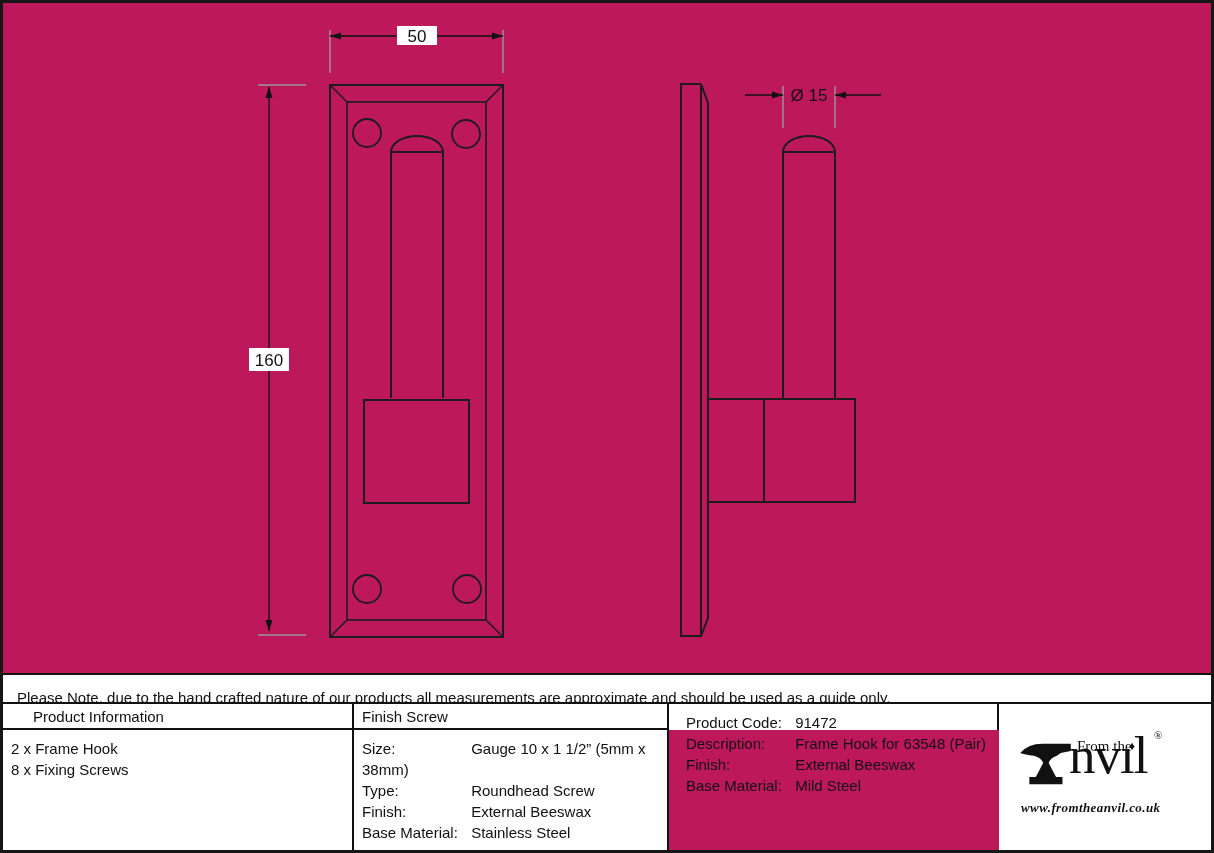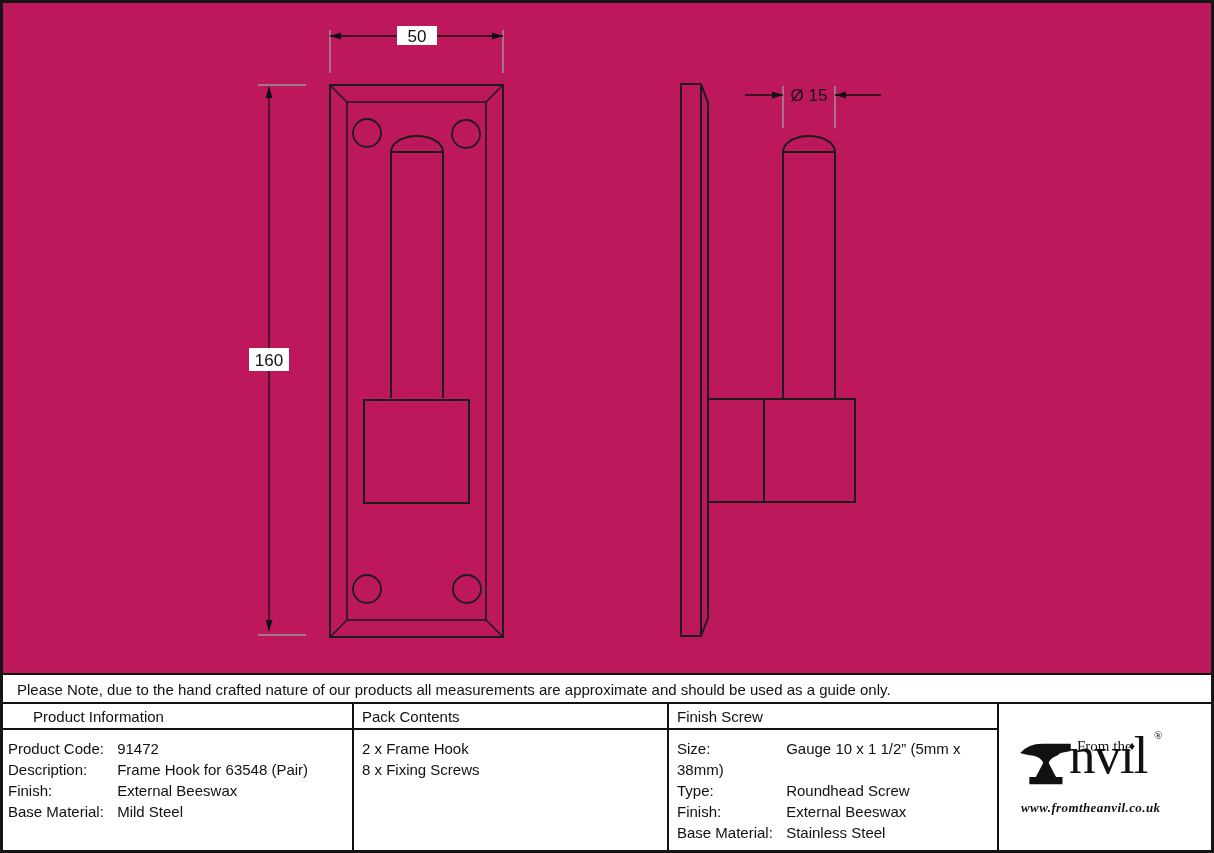--- a/index.html
+++ b/index.html
@@ -3,31 +3,31 @@
 <meta charset="utf-8">
 <style>
   html,body{margin:0;padding:0;background:#fff;}
   body{width:1214px;height:853px;position:relative;font-family:"Liberation Sans",sans-serif;color:#111;}
   .sheet{position:absolute;inset:0;border:3px solid #161616;box-sizing:border-box;background:#be185d;}
   .drawing-svg{position:absolute;top:0;left:0;}
 
   
   .bottom-block{position:absolute;left:0;right:0;bottom:0;height:177px;}
   .note-row{box-sizing:border-box;height:31px;border-top:2px solid #111;border-bottom:2px solid #111;
-            font-size:15px;padding:6px 0 0 14px;background:#fff;}
+            font-size:15px;padding:14px 0 0 14px;background:#fff;}
   .info-grid{display:grid;grid-template-columns:351px 315px 330px 1fr;grid-template-rows:26px 1fr;height:146px;}
   .cell{box-sizing:border-box;background:#fff;}
   .hcell{border-bottom:2px solid #111;font-size:15px;padding:4px 0 0 0;}
   .vline{border-right:2px solid #111;}
   .hcell.c1,.bcell.c1{padding-left:30px;}
   .hcell.c2,.bcell.c2,.hcell.c3,.bcell.c3{padding-left:8px;}
   .bcell{font-size:15px;line-height:21px;padding-top:8px;}
   .kv .k{display:inline-block;width:105px;}
   .kv.pi .k{margin-left:0;}
-  .bcell.c1{padding-left:5px;}
+  .bcell.c1{padding-left:17px;}
   .logo-cell{grid-column:4;grid-row:1 / span 2;display:flex;align-items:center;justify-content:center;}
 
   
   .logo-box{position:relative;width:176px;height:102px;}
   .logo-tagline{position:absolute;left:60px;top:12px;font-family:"Liberation Serif",serif;font-size:15px;}
   .logo-brand{position:absolute;left:52px;top:2px;font-family:"Liberation Serif","DejaVu Serif",serif;
               font-size:53px;line-height:1.05;letter-spacing:-1px;}
   .logo-tittle{position:absolute;left:112px;top:13px;font-size:12px;}
   .logo-reg{position:absolute;left:137px;top:3px;font-size:11px;font-family:"Liberation Serif",serif;}
   .logo-site{position:absolute;left:4px;top:74px;font-family:"Liberation Serif",serif;font-style:italic;
@@ -93,21 +93,20 @@
       <text x="806" y="98" text-anchor="middle" font-size="17" fill="#111" font-family="Liberation Sans, sans-serif">Ø 15</text>
     </g>
   </svg>
 
   <div class="bottom-block">
     <div class="note-row">Please Note, due to the hand crafted nature of our products all measurements are approximate and should be used as a guide only.</div>
 
     <div class="info-grid">
 
       <div class="cell hcell vline c1">Product Information</div>
-      <div class="cell hcell vline c2">Pack Contents</div>
       <div class="cell hcell vline c3">Finish Screw</div>
 
       <div class="cell logo-cell">
         <div class="logo-box">
           <svg class="anvil" width="56" height="46" viewBox="0 0 60 50">
             <path fill="#111" d="M3,13 Q12,3 27,3 L58,3 L58,11 L47,13 L43,16 Q36,18 34,24 L42,39 L49,39 L49,47 L13,47 L13,39 L20,39 L28,24 Q26,18 18,16 Q8,15 3,13 Z"></path>
           </svg>
           <span class="logo-brand">nvıl</span>
           <span class="logo-tagline">From the</span>
           <span class="logo-tittle">♦</span>

